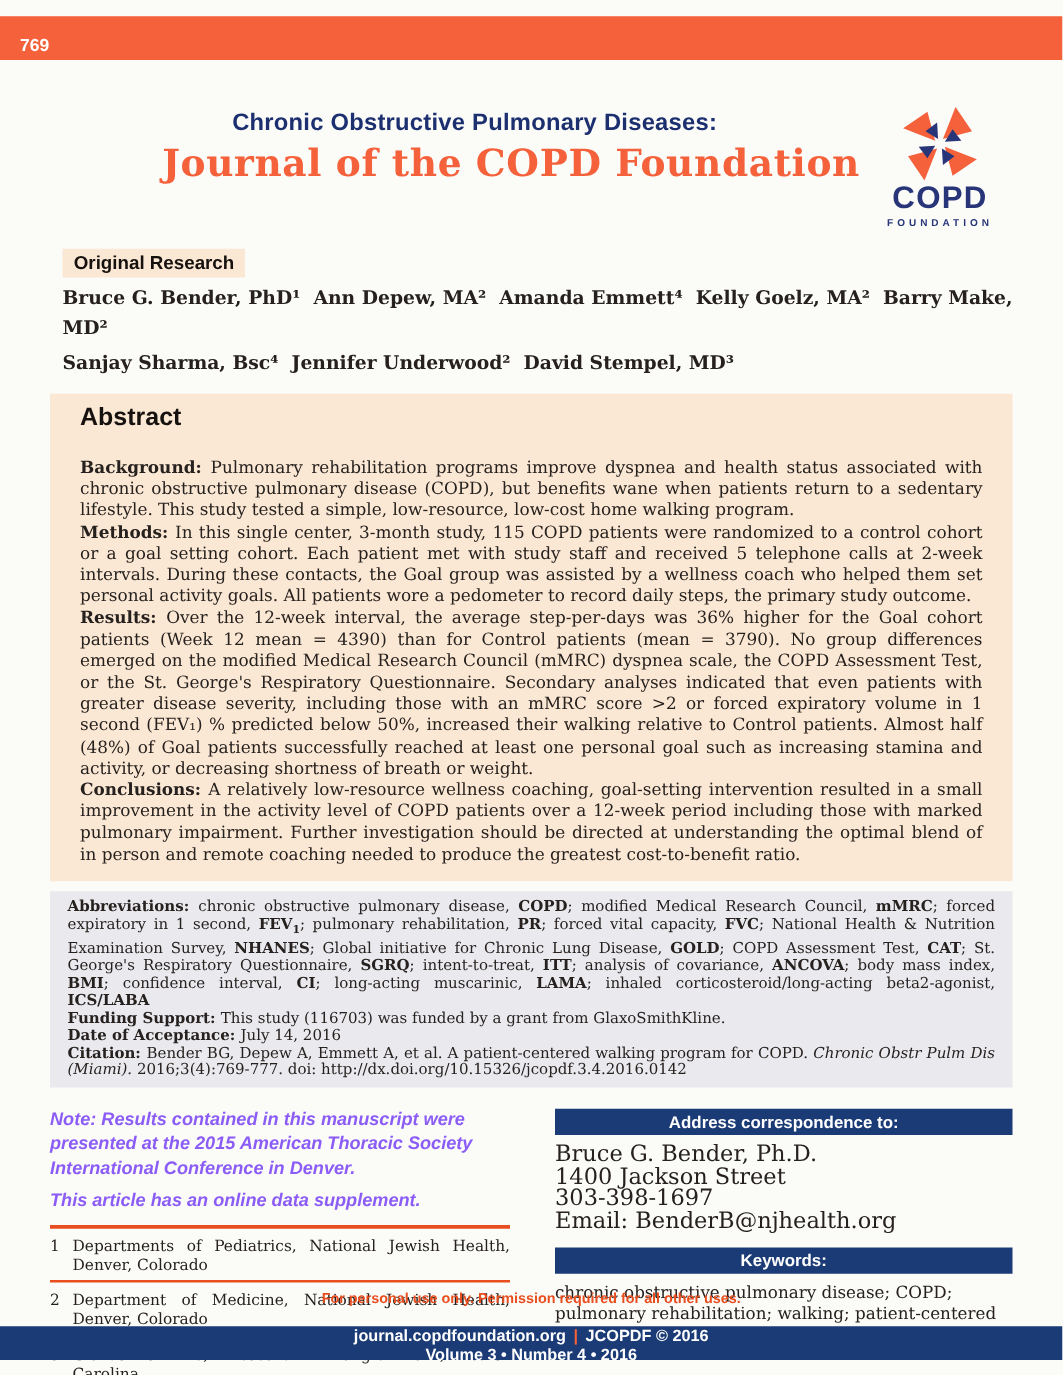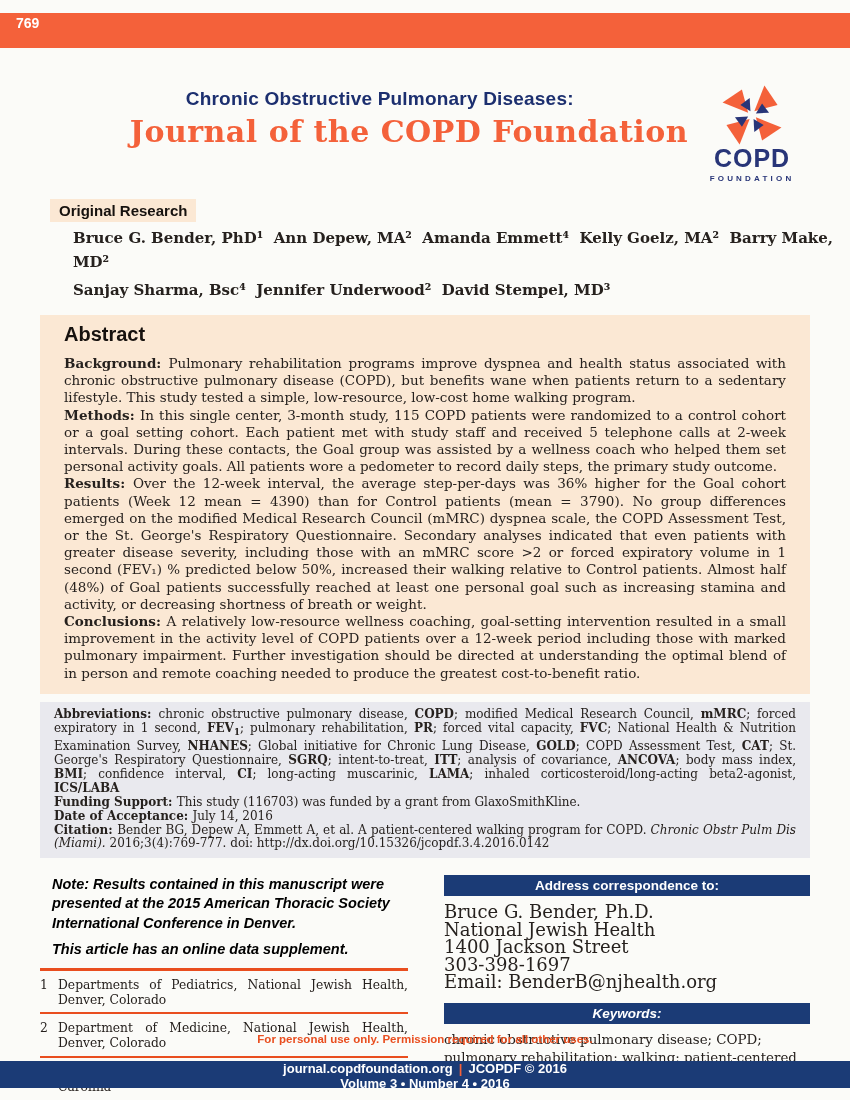--- a/index.html
+++ b/index.html
@@ -2,55 +2,55 @@
 <html><head>
 <meta charset="utf-8">
 <style>
   html,body{margin:0;padding:0}
   body{
     width:850px;height:1100px;position:relative;overflow:hidden;
     background:#fbfbf8;color:#26211e;
     font-family:"DejaVu Serif","Liberation Serif",serif;
   }
   .topbar{position:absolute;top:13px;left:0;width:850px;height:35px;background:#F4613A;}
-  .pagenum{display:inline-block;padding:1px 0 0 16px;color:#fff;
+  .pagenum{display:inline-block;padding:15px 0 0 16px;color:#fff;
     font:bold 14px "Liberation Sans",sans-serif;}
   .content{position:absolute;top:48px;left:0;width:850px;}
   .header{display:flex;justify-content:flex-end;align-items:flex-start;padding:40px 34px 0 50px;}
   .jline1{width:500px;text-align:center;color:#1C2F6F;
     font:bold 19px "Liberation Sans",sans-serif;letter-spacing:.2px;}
   .jline2{margin-top:4px;color:#F4613A;font:bold 30px "DejaVu Serif",serif;letter-spacing:.5px;}
   .logo{width:128px;text-align:center;margin-top:-4px;}
   .logo svg{display:block;margin:0 auto;}
   .logo-copd{color:#283578;font:bold 25px "Liberation Sans",sans-serif;letter-spacing:1px;margin-top:-2px;}
   .logo-foundation{color:#283578;font:bold 8px "Liberation Sans",sans-serif;letter-spacing:3.2px;margin-top:1px;}
   .badge{display:inline-block;margin:16px 0 0 50px;background:#FBE8D4;color:#16110e;
     font:bold 15px "Liberation Sans",sans-serif;padding:3px 9px;}
   .title{margin:9px 0 0 50px;color:#16110e;
     font:bold 29px "Liberation Sans",sans-serif;letter-spacing:-.3px;}
-  .authors{margin:4px 0 0 73px;font-weight:bold;font-size:15px;line-height:1.6;white-space:pre-wrap;}
+  .authors{margin:4px 0 0 50px;font-weight:bold;font-size:15px;line-height:1.6;white-space:pre-wrap;}
   .abstract{margin:13px 40px 0;background:#FBE8D4;padding:8px 24px 12px;}
-  .abstract h2{margin:0 0 9px;color:#16110e;font:bold 20px "Liberation Sans",sans-serif;}
+  .abstract h2{margin:0 0 20px;color:#16110e;font:bold 20px "Liberation Sans",sans-serif;}
   .abstract p{margin:0;font-size:13.5px;line-height:17.2px;text-align:justify;}
   .lbl{font-weight:bold;}
   .meta{margin:8px 40px 17px;background:#E9E9EE;padding:6px 14px 7px;}
   .meta p{margin:0;font-size:12px;line-height:13.9px;text-align:justify;}
   .columns{display:flex;gap:36px;margin:8px 40px 0;}
   .col-left{width:368px;flex:none;}
-  .note{margin:0 12px 7px;color:#000000;
+  .note{margin:0 0 7px;color:#8b5cf6;
     font:bold italic 14.5px "Liberation Sans",sans-serif;line-height:1.32;}
   .rule{height:2px;background:#E94E1F;margin:5px 0 7px;}
   .rule.thick{height:3px;margin-top:9px;}
   .footnote{display:flex;font-size:12.3px;line-height:14.8px;margin-top:3px;}
   .fn-num{width:18px;flex:none;}
   .fn-text{flex:1;text-align:justify;}
   .col-right{flex:1;}
   .navy-bar{background:#1B3B76;color:#fff;padding:3px 10px;margin-bottom:7px;
     font:bold 13.5px "Liberation Sans",sans-serif;text-align:center;}
-  .navy-bar.second{margin-top:13px;font-style:italic;}
+  .navy-bar.second{margin-top:13px;}
   .addr{font-size:18px;line-height:17.4px;}
   .keywords{margin:1px 0 0;font-size:13.4px;line-height:17.4px;}
   .permission{position:absolute;top:1033px;left:0;width:850px;text-align:center;color:#E94E1F;
     font:bold 11.5px "Liberation Sans",sans-serif;}
   .footerbar{position:absolute;top:1061px;left:0;width:850px;height:27px;background:#1B3B76;
     display:flex;justify-content:space-between;align-items:center;
     padding:0 50px;box-sizing:border-box;color:#fff;
     font:bold 13px "Liberation Sans",sans-serif;flex-direction:column;}
   .f-sep{color:#F4613A;margin:0 6px;}
 </style>
@@ -125,21 +125,20 @@
       <div class="footnote">
         <span class="fn-num">3</span>
         <span class="fn-text">GlaxoSmithKline, Research Triangle Park, North Carolina</span>
       </div>
 
     </div>
 
     <div class="col-right">
       <div class="navy-bar">Address correspondence to:</div>
       <div class="addr">Bruce G. Bender, Ph.D.</div>
-      <div class="addr">National Jewish Health</div>
       <div class="addr">1400 Jackson Street</div>
       <div class="addr">303-398-1697</div>
       <div class="addr">Email: BenderB@njhealth.org</div>
       <div class="navy-bar second">Keywords:</div>
       <p class="keywords">chronic obstructive pulmonary disease; COPD; pulmonary rehabilitation; walking; patient-centered</p>
     </div>
   </div>
 
 </div>
 

